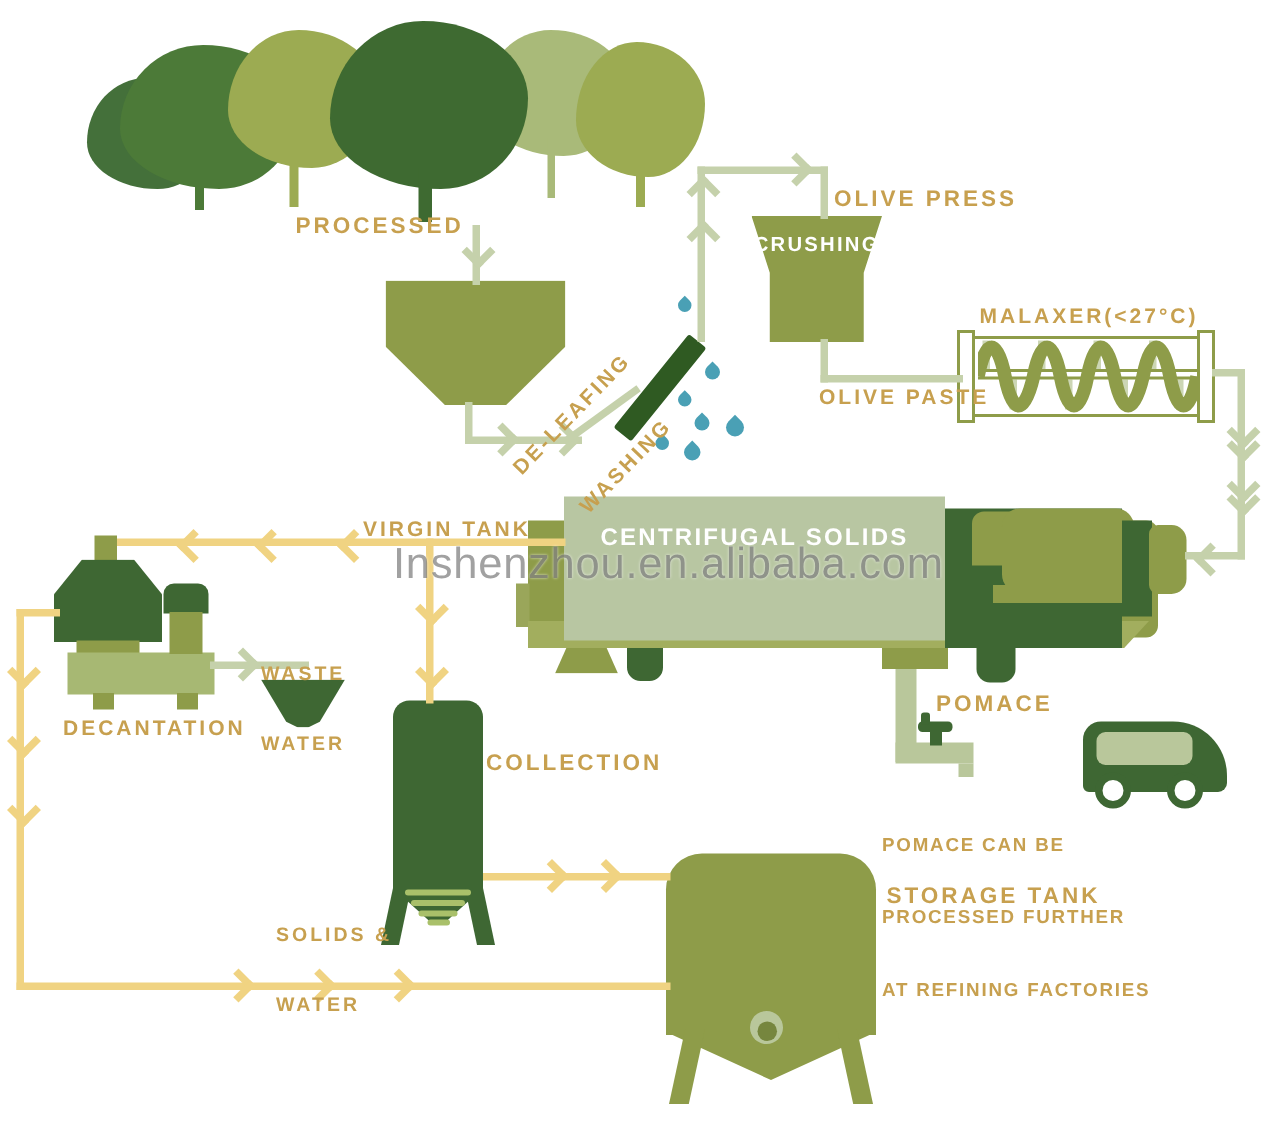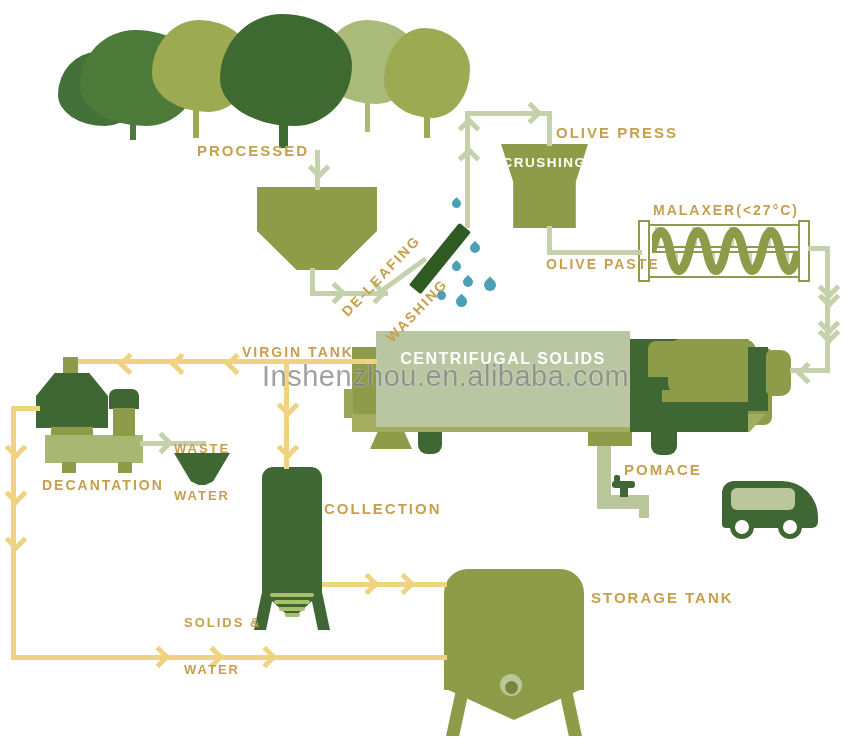--- a/index.html
+++ b/index.html
@@ -211,18 +211,23 @@
 
   <div class="abs lbl big" style="left:324px;top:500px;"><span>COLLECTION</span></div>
 
   <div class="abs lbl" style="left:184px;top:584px;font-size:13px;">
     <div>SOLIDS &amp;</div>
     <div>WATER</div>
   </div>
 
   <div class="abs lbl big" style="left:624px;top:461px;"><span>POMACE</span></div>
 
+  <div class="abs lbl" style="left:588px;top:522px;font-size:12.5px;letter-spacing:1.2px;line-height:1.3;">
+    <div>POMACE CAN BE</div>
+    <div>PROCESSED FURTHER</div>
+    <div>AT REFINING FACTORIES</div>
+  </div>
 
   <div class="abs lbl big" style="left:591px;top:589px;"><span>STORAGE TANK</span></div>
 
   <div class="abs wm" style="left:262px;top:360px;"><span>Inshenzhou.en.alibaba.com</span></div>
 
 </div>
 
 </body></html>

